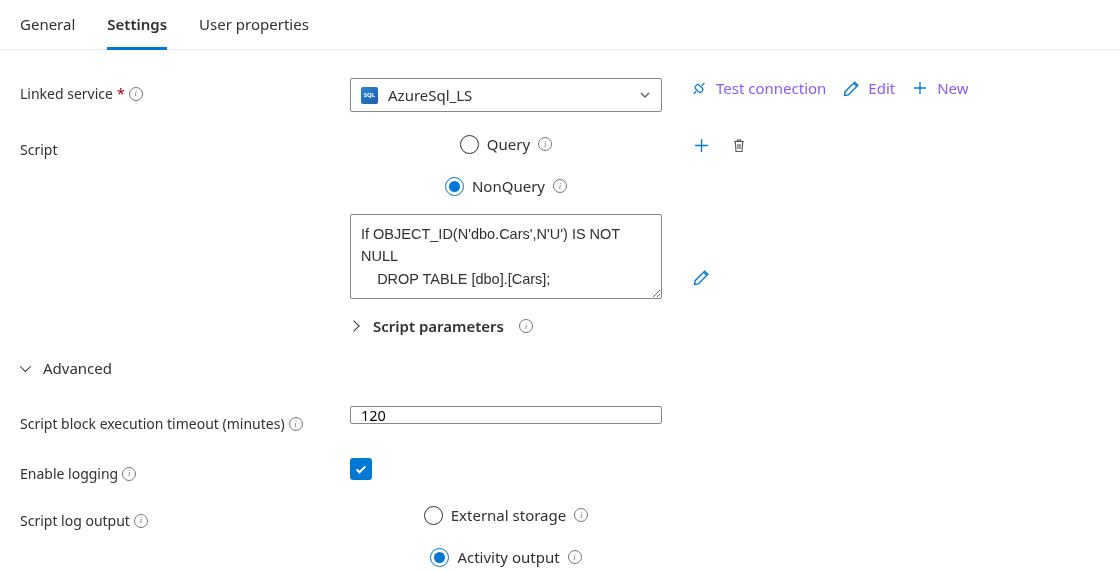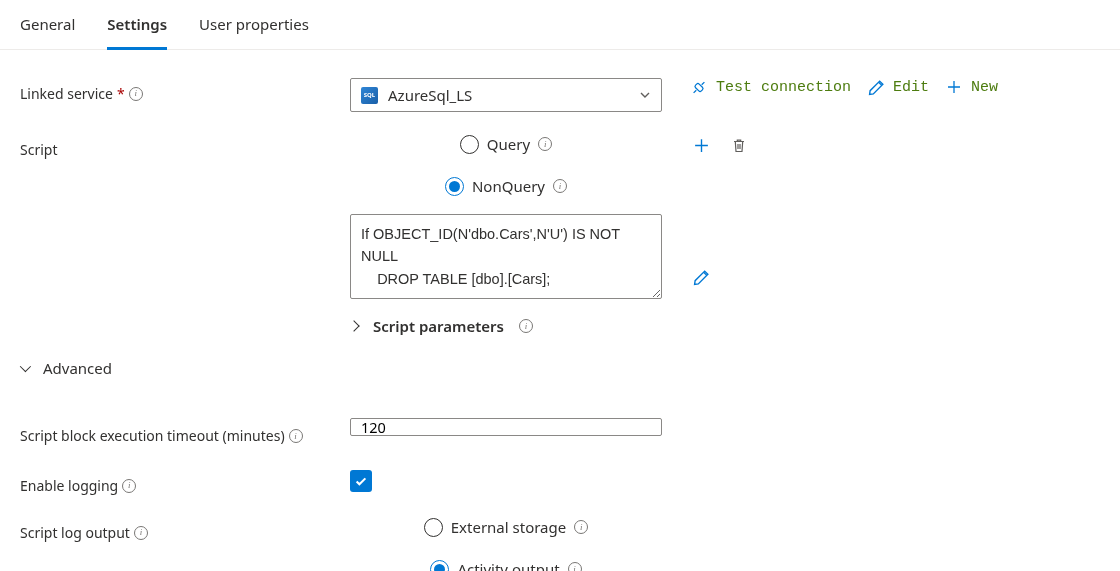--- a/index.html
+++ b/index.html
@@ -87,21 +87,21 @@
       transform: translate(-50%,-50%);
     }
     .link-action {
       display: inline-flex;
       align-items: center;
       gap: 8px;
       color: #0078d4;
       cursor: pointer;
       font-size: 15px;
     }
-    .link-action.dark { color: #4d7c0f; font-family: Liberation Mono, monospace; }
+    .link-action.dark { color: #8b5cf6; }
     .icon18 { width: 18px; height: 18px; display: inline-flex; align-items: center; justify-content: center; }
     .info-icon {
       width: 14px; height: 14px;
       border: 1px solid #797775;
       border-radius: 50%;
       display: inline-flex;
       align-items: center;
       justify-content: center;
       font-size: 9px;
       color: #797775;
@@ -288,21 +288,21 @@
     </div>
     <div class="actions-col" style="align-items:flex-start; padding-top:4px;">
       <span class="icon-btn">
         <svg width="17" height="17" viewBox="0 0 16 16" fill="none" stroke="#0078d4" stroke-width="1.3">
           <path d="M11 2l3 3L5 14l-3.5.5L2 11 11 2zM10 3l3 3"></path>
         </svg>
       </span>
     </div>
   </div>
 
-  <div class="row" style="margin-bottom:40px;">
+  <div class="row" style="margin-bottom:28px;">
     <span class="collapsible normalw">
       <span class="chev down"></span>
       <span>Advanced</span>
     </span>
   </div>
 
   <div class="row">
     <div class="label-col twoline-label">
       <span>Script block execution timeout (minutes)</span>
       <span class="info-icon">i</span>

